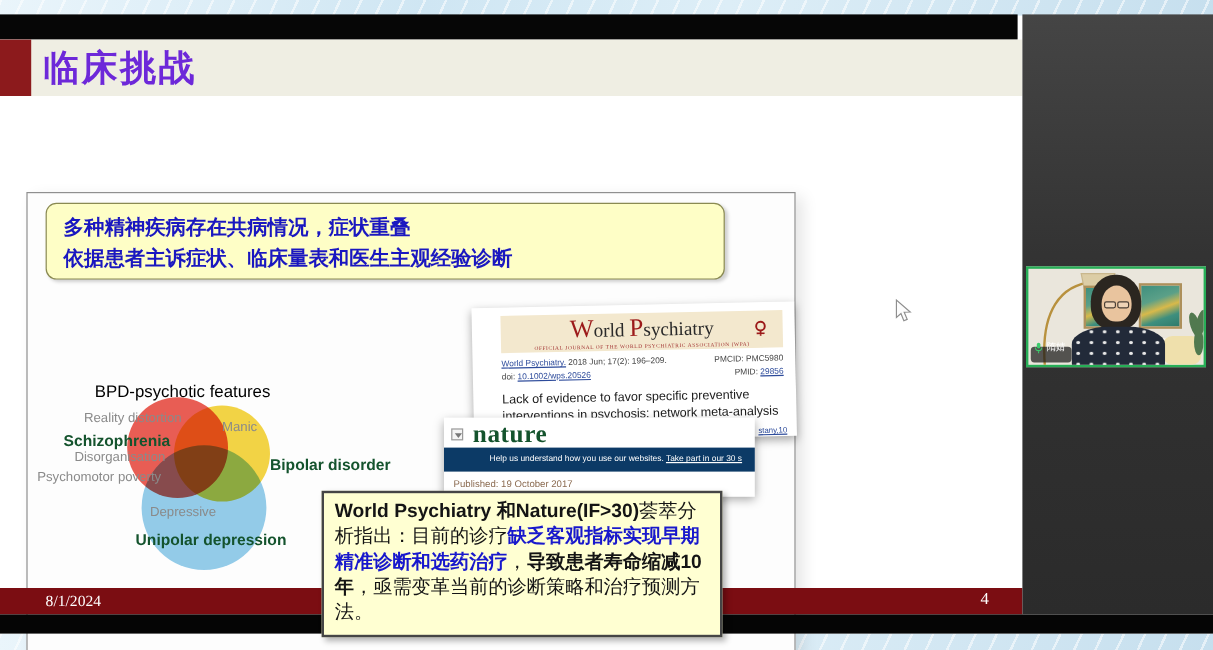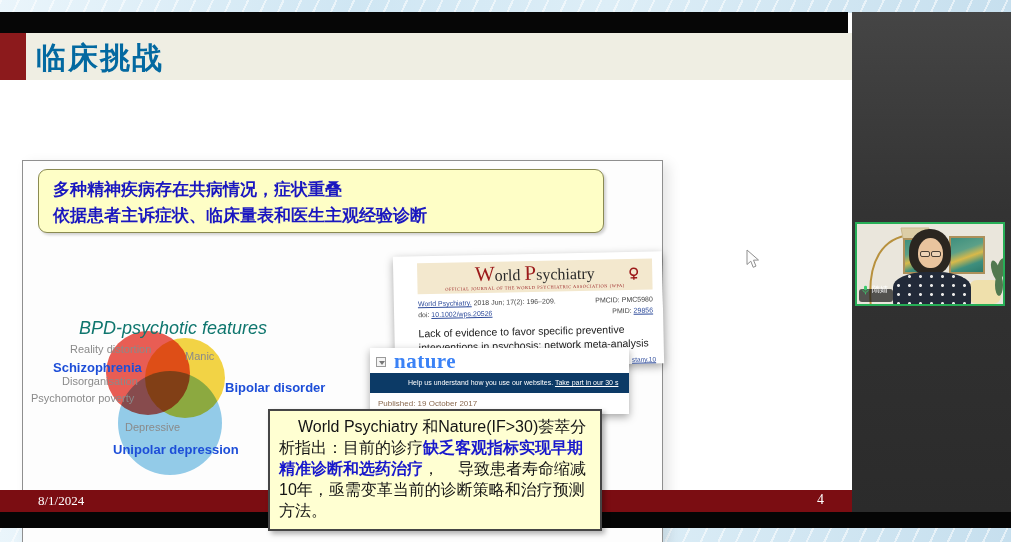--- a/index.html
+++ b/index.html
@@ -13,42 +13,42 @@
     background:repeating-linear-gradient(115deg, rgba(255,255,255,.55) 0 2px, transparent 2px 16px); }
   .deco-top { top:0; height:13px; }
   .deco-bottom { top:528px; height:14px; }
 
   
   .slide { position:absolute; left:0; top:12px; width:852px; height:516px; }
   .bar-top-black { position:absolute; left:0; top:0; width:848px; height:21px; background:#060606; }
   .title-band { position:absolute; left:0; top:21px; width:852px; height:47px; background:#EFEEE3; }
   .red-block { position:absolute; left:0; top:0; width:26px; height:47px; background:#8C1A1C; }
   .slide-title { position:absolute; left:36px; top:0; height:29px; line-height:49px;
-    font-size:30px; font-weight:800; color:#0369a1; letter-spacing:2px; }
+    font-size:30px; font-weight:800; color:#6d28d9; letter-spacing:2px; }
   .slide-body { position:absolute; left:0; top:68px; width:852px; height:410px; background:#ffffff;padding-left:24px; }
 
   .content-frame { position:absolute; left:22px; top:80px; width:641px; height:385px;
     border:1px solid #8f8f8f; background:#fdfdfd; box-shadow:6px 4px 12px rgba(0,0,0,.10); }
 
   .highlight-box { position:absolute; left:15px; top:8px; width:566px; height:64px;
     background:#FEFEC6; border:1px solid #8a8a52; border-radius:9px;
     padding:7px 14px; color:#1A17C0; font-weight:bold; font-size:17px; line-height:1.5;
     box-shadow:2px 2px 3px rgba(0,0,0,.18); }
 
   .venn-caption { position:absolute; left:70px; top:110px; font-size:14px; color:#3c3c3c; }
 
   .venn { position:absolute; left:6px; top:147px; width:330px; height:200px; }
   .vcircle { position:absolute; border-radius:50%; mix-blend-mode:multiply; opacity:.88; }
   .vc-red    { left:77px;  top:23px; width:84px;  height:84px;  background:#E8473C; }
   .vc-yellow { left:116px; top:30px; width:80px;  height:80px;  background:#F3CF2B; }
   .vc-blue   { left:89px;  top:63px; width:104px; height:104px; background:#85C6E8; }
   .vlabel { position:absolute; white-space:nowrap; }
   .vl-gray { color:#8a8a8a; font-size:11px; }
-  .vl-bold { color:#1d4ed8; font-size:13px; font-weight:bold; }
-  .vl-top  { color:#0f766e; font-size:18px; font-style:italic; }
+  .vl-bold { color:#14532d; font-size:13px; font-weight:bold; }
+  .vl-top  { color:#000000; font-size:14px; }
 
   
   .wp-card { position:absolute; left:371px; top:93px; width:269px; height:112px;
     background:#ffffff; box-shadow:0 3px 8px rgba(0,0,0,.35); transform:rotate(-1.2deg); z-index:2; }
   .wp-masthead { position:relative; margin:7px 10px 0 24px; height:31px; background:#F3E8CE;
     text-align:center; padding-top:2px; font-family:"Liberation Serif", serif; color:#2a2a2a; }
   .wp-masthead .seg-cap { color:#9C1A1A; font-size:21px; }
   .wp-mast-title { font-size:16px; line-height:20px; }
   .wp-mast-sub { font-size:4.5px; color:#A03030; letter-spacing:.5px; }
   .wp-logo { position:absolute; right:12px; top:8px; }
@@ -60,31 +60,31 @@
   .wp-authors { position:absolute; right:8px; bottom:1px; font-size:6.5px; color:#2D4B9B; text-decoration:underline; }
 
   
   .nature-card { position:absolute; left:347px; top:187px; width:259px; height:66px;
     background:#ffffff; box-shadow:0 3px 8px rgba(0,0,0,.35); z-index:3; }
   .nature-header { display:flex; align-items:center; height:25px; padding:2px 6px 0 6px; }
   .nature-dropdown { width:10px; height:10px; border:1px solid #9a9a9a; margin-right:8px;
     position:relative; background:#f4f4f4; }
   .nature-dropdown::after { content:""; position:absolute; left:2px; top:3px;
     border-left:3px solid transparent; border-right:3px solid transparent; border-top:4px solid #777; }
-  .nature-logo { font-family:"Liberation Serif", serif; font-weight:bold; font-size:21px; color:#3b82f6; letter-spacing:.5px; }
+  .nature-logo { font-family:"Liberation Serif", serif; font-weight:bold; font-size:21px; color:#14532d; letter-spacing:.5px; }
   .nature-banner { height:20px; background:#0C3A66; color:#fff; font-size:7px; line-height:20px;
     padding-left:38px; white-space:nowrap; overflow:hidden; }
   .nature-banner .bn-link { text-decoration:underline; }
   .nature-published { margin:6px 0 0 8px; font-size:8px; color:#8A6A50; }
 
   
   .annotation-box { position:absolute; left:245px; top:248px; width:334px; height:122px;
     background:#FFFFD2; border:2px solid #454545; padding:5px 9px; z-index:4;
     font-size:16px; line-height:1.32; color:#141414; box-shadow:3px 3px 5px rgba(0,0,0,.3); }
-  .seg-b { font-weight:normal;margin-left:19px; }
+  .seg-b { font-weight:bold; }
   .seg-bb { font-weight:bold; color:#1818CC; }
 
   
   .footer-red { position:absolute; left:0; top:478px; width:852px; height:22px; background:#7B0D12;
     color:#fff; font-family:"Liberation Serif", serif; font-size:13px; }
   .footer-date { position:absolute; left:38px; top:3px; }
   .footer-center { position:absolute; left:0; width:100%; top:3px; text-align:center; }
   .footer-page { position:absolute; right:28px; top:2px; font-size:14px; }
   .bar-bottom-black { position:absolute; left:0; top:512px; width:1011px; height:16px; background:#050505; }
 

